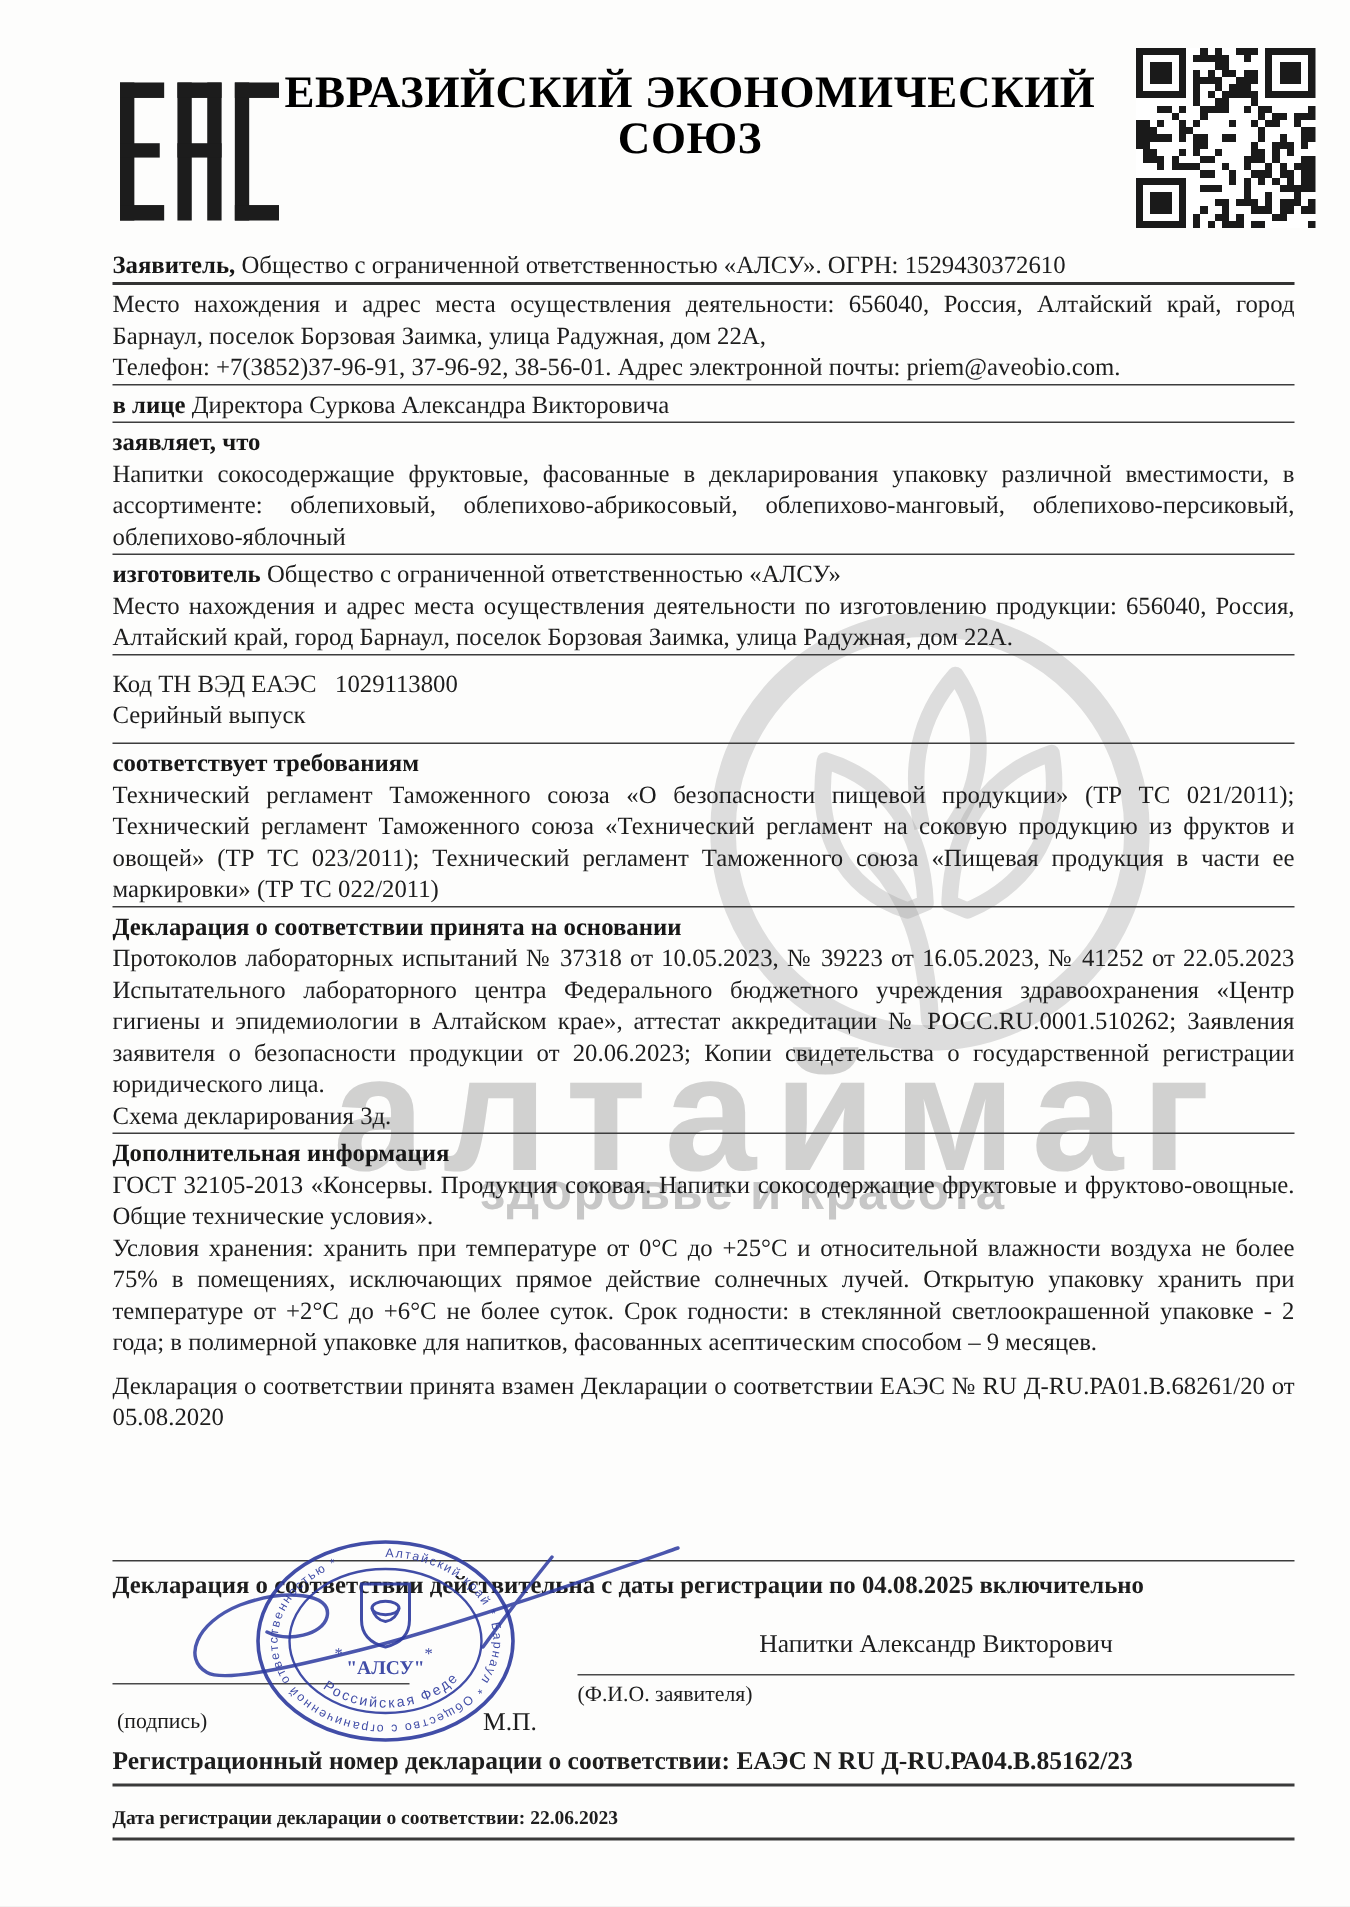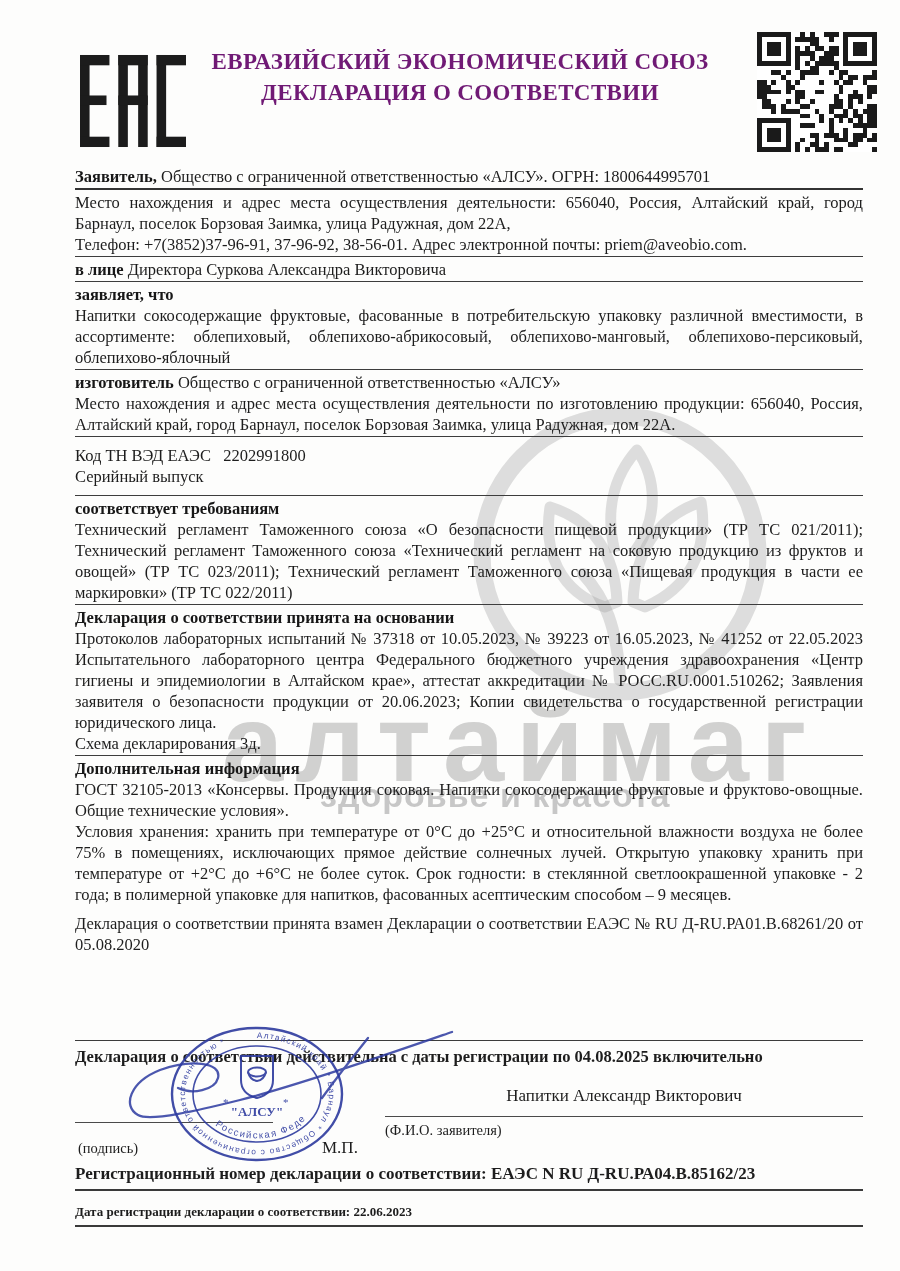--- a/index.html
+++ b/index.html
@@ -1,21 +1,21 @@
 <!DOCTYPE html>
 <html><head>
 <meta charset="utf-8">
 <style>
   html,body{margin:0;padding:0;background:#e8e8e8;}
   .page{position:relative;width:900px;height:1271px;background:#fdfdfc;overflow:hidden;
         font-family:"Liberation Serif","DejaVu Serif",serif;color:#1d1d1d;}
   
   .eac{position:absolute;left:80px;top:40px;width:106px;height:122px;}
   .title{position:absolute;left:180px;top:46px;width:560px;text-align:center;
-         font-weight:bold;font-size:23px;line-height:31px;letter-spacing:.4px;color:#701a75;}
+         font-weight:bold;font-size:30px;line-height:31px;letter-spacing:.4px;color:#000000;}
   .qr{position:absolute;left:757px;top:32px;width:120px;height:120px;}
   
   .wm-leaf{position:absolute;left:455px;top:402px;z-index:0;}
   .wm-brand{position:absolute;left:222px;top:688px;z-index:0;font-family:"Liberation Sans",sans-serif;
             font-weight:bold;font-size:110px;line-height:1;letter-spacing:12px;color:rgba(148,148,148,.42);}
   .wm-tag{position:absolute;left:320px;top:776px;z-index:0;font-family:"Liberation Sans",sans-serif;
           font-weight:bold;font-size:34px;letter-spacing:1px;color:rgba(150,150,150,.52);}
   
   .content{position:absolute;left:75px;top:166px;width:788px;z-index:2;
            font-size:16.5px;line-height:21px;text-align:justify;}
@@ -68,21 +68,20 @@
         <rect x="79" y="0" width="13" height="125"></rect>
       <rect x="52" y="0" width="40" height="14"></rect>
         <rect x="52" y="55" width="40" height="13"></rect>
       <rect x="104" y="0" width="13" height="125"></rect>
         <rect x="104" y="0" width="40" height="14"></rect>
       <rect x="104" y="111" width="40" height="14"></rect>
     </g>
   </svg>
   <div class="title">
     <div>ЕВРАЗИЙСКИЙ ЭКОНОМИЧЕСКИЙ СОЮЗ</div>
-    <div>ДЕКЛАРАЦИЯ О СООТВЕТСТВИИ</div>
   </div>
   <svg class="qr" viewBox="0 0 25 25" shape-rendering="crispEdges">
     <rect x="0" y="0" width="25" height="25" fill="#fff"></rect>
     <g id="qr-cells" fill="#1a1a1a">
         <rect x="0" y="0" width="1" height="1"></rect>
         <rect x="1" y="0" width="1" height="1"></rect>
         <rect x="2" y="0" width="1" height="1"></rect>
         <rect x="3" y="0" width="1" height="1"></rect>
         <rect x="4" y="0" width="1" height="1"></rect>
         <rect x="5" y="0" width="1" height="1"></rect>
@@ -376,45 +375,45 @@
         <rect x="16" y="24" width="1" height="1"></rect>
         <rect x="17" y="24" width="1" height="1"></rect>
         <rect x="24" y="24" width="1" height="1"></rect>
       </g>
   </svg>
 
   <div class="content">
 
     <p class="single">
       <b>Заявитель,</b>
-      <span>Общество с ограниченной ответственностью «АЛСУ». ОГРН: 1800644995701</span>
+      <span>Общество с ограниченной ответственностью «АЛСУ». ОГРН: 1529430372610</span>
     </p>
     <div class="rule rule-strong"></div>
     <p>Место нахождения и адрес места осуществления деятельности: 656040, Россия, Алтайский край, город Барнаул, поселок Борзовая Заимка, улица Радужная, дом 22А,</p>
     <p class="single">Телефон: +7(3852)37-96-91, 37-96-92, 38-56-01. Адрес электронной почты: priem@aveobio.com.</p>
     <div class="rule"></div>
 
     <p class="single">
       <b>в лице</b>
       <span>Директора Суркова Александра Викторовича</span>
     </p>
     <div class="rule"></div>
 
     <p class="single"><b>заявляет, что</b></p>
-    <p>Напитки сокосодержащие фруктовые, фасованные в потребительскую упаковку различной вместимости, в ассортименте: облепиховый, облепихово-абрикосовый, облепихово-манговый, облепихово-персиковый, облепихово-яблочный</p>
+    <p>Напитки сокосодержащие фруктовые, фасованные в декларирования упаковку различной вместимости, в ассортименте: облепиховый, облепихово-абрикосовый, облепихово-манговый, облепихово-персиковый, облепихово-яблочный</p>
     <div class="rule"></div>
 
     <p class="single">
       <b>изготовитель</b>
       <span>Общество с ограниченной ответственностью «АЛСУ»</span>
     </p>
     <p>Место нахождения и адрес места осуществления деятельности по изготовлению продукции: 656040, Россия, Алтайский край, город Барнаул, поселок Борзовая Заимка, улица Радужная, дом 22А.</p>
     <div class="rule"></div>
 
-    <p class="single mt8" style="white-space:pre-wrap;">Код ТН ВЭД ЕАЭС   2202991800</p>
+    <p class="single mt8" style="white-space:pre-wrap;">Код ТН ВЭД ЕАЭС   1029113800</p>
     <p class="single">Серийный выпуск</p>
     <div class="rule mt8"></div>
 
     <p class="single"><b>соответствует требованиям</b></p>
     <p>Технический регламент Таможенного союза «О безопасности пищевой продукции» (ТР ТС 021/2011); Технический регламент Таможенного союза «Технический регламент на соковую продукцию из фруктов и овощей» (ТР ТС 023/2011); Технический регламент Таможенного союза «Пищевая продукция в части ее маркировки» (ТР ТС 022/2011)</p>
     <div class="rule"></div>
 
     <p class="single"><b>Декларация о соответствии принята на основании</b></p>
     <p>Протоколов лабораторных испытаний № 37318 от 10.05.2023, № 39223 от 16.05.2023, № 41252 от 22.05.2023 Испытательного лабораторного центра Федерального бюджетного учреждения здравоохранения «Центр гигиены и эпидемиологии в Алтайском крае», аттестат аккредитации № РОСС.RU.0001.510262; Заявления заявителя о безопасности продукции от 20.06.2023; Копии свидетельства о государственной регистрации юридического лица.</p>
     <p class="single">Схема декларирования 3д.</p>

